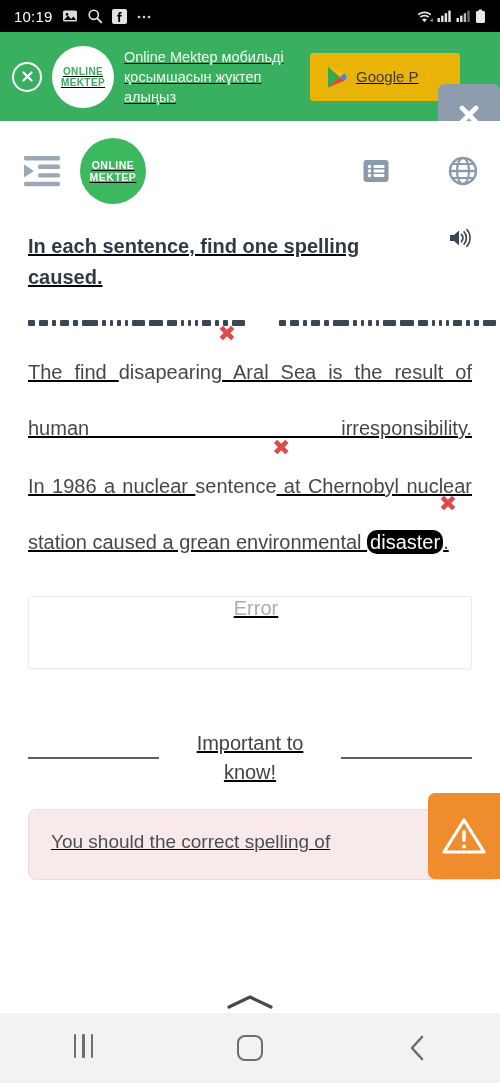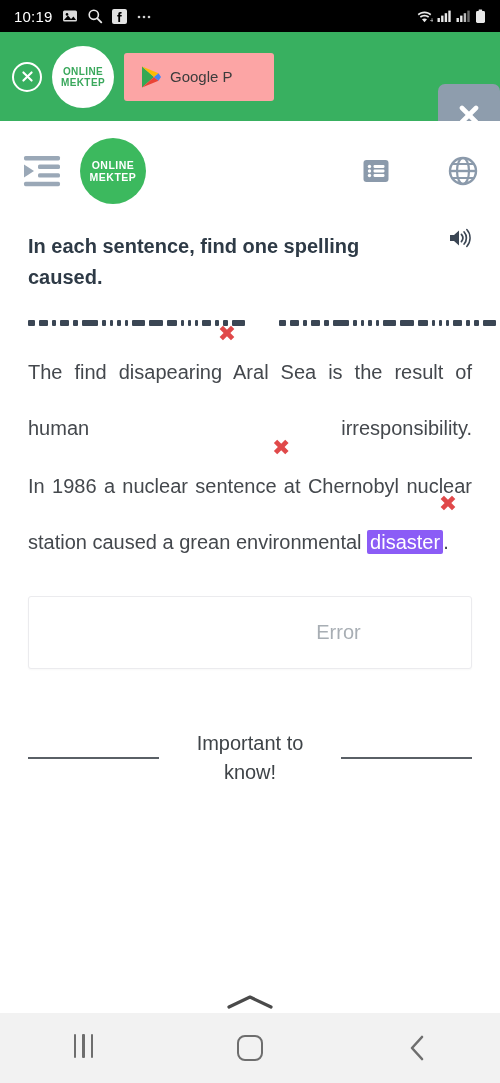--- a/index.html
+++ b/index.html
@@ -2,21 +2,21 @@
 <html><head>
 <meta charset="utf-8">
 <style>
   * { margin:0; padding:0; box-sizing:border-box; }
   html, body {
     width:500px; height:1083px;
     font-family:"Liberation Sans", sans-serif;
     background:#ffffff;
     overflow:hidden;
   }
-  .screen { position:relative; width:500px; height:1083px; background:#fff; }
+  .screen { position:relative; width:500px; height:1083px; background:#fff;text-decoration:underline; }
 
   
   .statusbar{
     height:32px; background:#000; color:#fff;
     display:flex; align-items:center; padding:0 14px;
     font-size:15px;
   }
   .sb-time{ font-size:15px; letter-spacing:.2px; color:#fff; }
   .sb-left{ display:flex; align-items:center; gap:9px; flex:1; }
   .sb-right{ display:flex; align-items:center; gap:4px; }
@@ -39,21 +39,21 @@
     flex:0 0 auto;
   }
   .promo-logo span{
     color:#3aa85c; font-size:10px; font-weight:700; letter-spacing:.4px; line-height:11px;
   }
   .promo-text{
     color:#f2fbf4; font-size:14.5px; line-height:20px; flex:1 1 auto;
     max-width:176px;
   }
   .gp-btn{
-    background:#fca5a5; border-radius:3px; height:48px; width:150px;
+    background:#eab308; border-radius:3px; height:48px; width:150px;
     display:flex; align-items:center; gap:8px; padding-left:16px;
     flex:0 0 auto; overflow:hidden;
   }
   .gp-label{ font-size:15px; color:#3c3c3c; white-space:nowrap; }
   .overlay-close{
     position:absolute; right:0px; top:52px;
     width:62px; height:62px; border-radius:7px;
     background:#8e9dad; display:flex; align-items:center; justify-content:center;
   }
 
@@ -91,30 +91,29 @@
     position:relative; margin-bottom:2px;
   }
   .sentence.last{ text-align-last:left; }
   .wrd{ position:relative; display:inline-block; }
   .xmark{
     position:absolute; right:-14px; top:-21px;
     color:#e0494a; font-size:22px; font-weight:700; line-height:1;
     font-family:"DejaVu Sans", sans-serif;
   }
   .hl{
-    background:#8b5cf6; color:#ffffff; padding:1px 3px; border-radius:2px;
+    background:#000000; color:#ffffff; padding:1px 3px; border-radius:10px;
   }
 
   
   .answer-wrap{ padding:24px 28px 0 28px; }
   .answer-box{
     height:73px; border:1px solid #ebebee; border-radius:3px;
-    background:#fff; display:flex; align-items:flex-end; overflow:hidden;
+    background:#fff; display:flex; align-items:flex-start; overflow:hidden;
     box-shadow:0 1px 2px rgba(0,0,0,.03);
-    flex-direction:column;
   }
   .answer-accent{ width:12px; background:#ddb3ec; flex:0 0 auto; }
   .answer-input{
     flex:1; border:none; outline:none; background:transparent;
     font-family:"Liberation Sans", sans-serif; font-size:20px; color:#4c5258;
     text-align:center;
   }
   .answer-input::placeholder{ color:#a8aeb4; }
 
   
@@ -230,20 +229,21 @@
     <div class="promo-close">
       <svg width="15" height="15" viewBox="0 0 15 15">
           <line x1="3.4" y1="3.4" x2="11.6" y2="11.6" stroke="#fff" stroke-width="2.1" stroke-linecap="round"></line>
           <line x1="11.6" y1="3.4" x2="3.4" y2="11.6" stroke="#fff" stroke-width="2.1" stroke-linecap="round"></line>
         </svg>
     </div>
     <div class="promo-logo">
       <span>ONLINE</span>
       <span>MEKTEP</span>
     </div>
+    <div class="promo-text">Online Mektep мобильді қосымшасын жүктеп алыңыз</div>
     <div class="gp-btn">
       <span class="ic">
         <svg width="22" height="24" viewBox="0 0 22 24">
             <path d="M2 1.5 L14 12 L2 22.5 Z" fill="#34a853"></path>
             <path d="M2 1.5 L14 12 L18.5 8.2 Z" fill="#fbbc04"></path>
             <path d="M2 22.5 L14 12 L18.5 15.8 Z" fill="#ea4335"></path>
             <path d="M14 12 L18.5 8.2 L21 12 L18.5 15.8 Z" fill="#4285f4"></path>
           </svg>
       </span>
       <span class="gp-label">Google P</span>
@@ -368,20 +368,32 @@
       <input class="answer-input" type="text" placeholder="Error" style="">
     </div>
   </div>
 
   <div class="itk">
     <span class="itk-rule"></span>
     <span class="itk-label">Important to know!</span>
     <span class="itk-rule"></span>
   </div>
 
+  <div class="notice-wrap">
+    <div class="notice">You should the correct spelling of</div>
+    <div class="notice-badge">
+      <span class="ic">
+        <svg width="46" height="42" viewBox="0 0 46 42">
+          <path d="M23 5 L43 37 H3 Z" fill="none" stroke="#fff" stroke-width="3.2" stroke-linejoin="round"></path>
+          <rect x="21.3" y="15" width="3.4" height="12" rx="1.7" fill="#fff"></rect>
+          <circle cx="23" cy="31.4" r="2" fill="#fff"></circle>
+        </svg>
+      </span>
+    </div>
+  </div>
 
   <div class="handle">
     <svg width="50" height="16" viewBox="0 0 50 16">
         <path d="M4 13 L25 3 L46 13" fill="none" stroke="#4a4a4a" stroke-width="3.2" stroke-linecap="round" stroke-linejoin="round"></path>
       </svg>
   </div>
 
   <div class="navbar">
     <div class="nav-btn">
       <span class="recents"><i></i><i></i><i></i></span>

